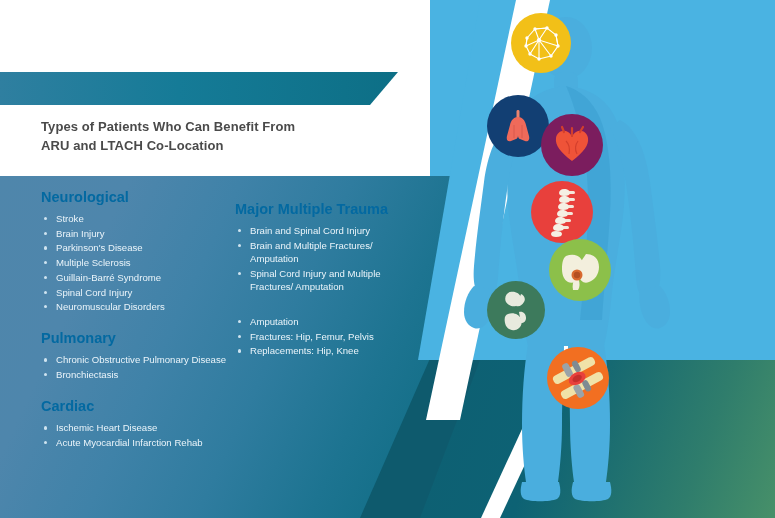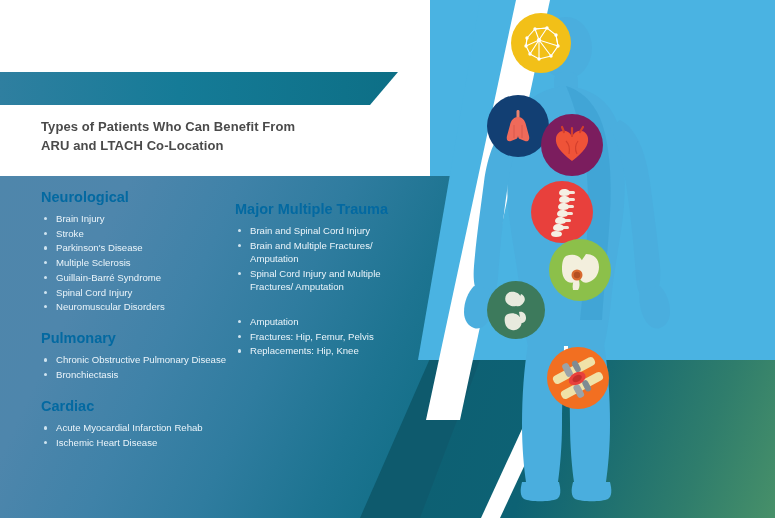--- a/index.html
+++ b/index.html
@@ -213,43 +213,43 @@
   <div class="title-block">
     <div class="title-line">Types of Patients Who Can Benefit From</div>
     <div class="title-line">ARU and LTACH Co-Location</div>
   </div>
 
   <div class="col col-left">
 
     <div class="sec">
       <div class="sec-head">Neurological</div>
       <ul class="items">
+        <li>Stroke</li>
         <li>Brain Injury</li>
-        <li>Stroke</li>
         <li>Parkinson's Disease</li>
         <li>Multiple Sclerosis</li>
         <li>Guillain-Barré Syndrome</li>
         <li>Spinal Cord Injury</li>
         <li>Neuromuscular Disorders</li>
       </ul>
     </div>
 
     <div class="sec">
       <div class="sec-head">Pulmonary</div>
       <ul class="items">
         <li>Chronic Obstructive Pulmonary Disease</li>
         <li>Bronchiectasis</li>
       </ul>
     </div>
 
     <div class="sec">
       <div class="sec-head">Cardiac</div>
       <ul class="items">
+        <li>Ischemic Heart Disease</li>
         <li>Acute Myocardial Infarction Rehab</li>
-        <li>Ischemic Heart Disease</li>
       </ul>
     </div>
 
   </div>
 
   <div class="col col-right">
 
     <div class="sec" style="margin-bottom:22px;">
       <div class="sec-head two-line">Major Multiple Trauma</div>
       <ul class="items">

